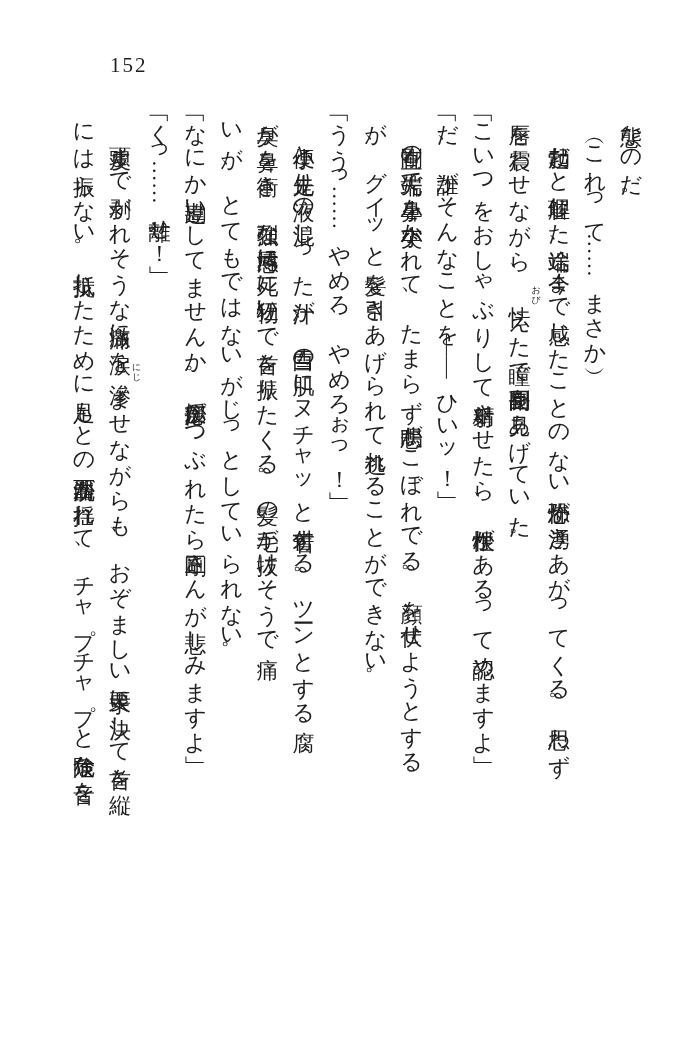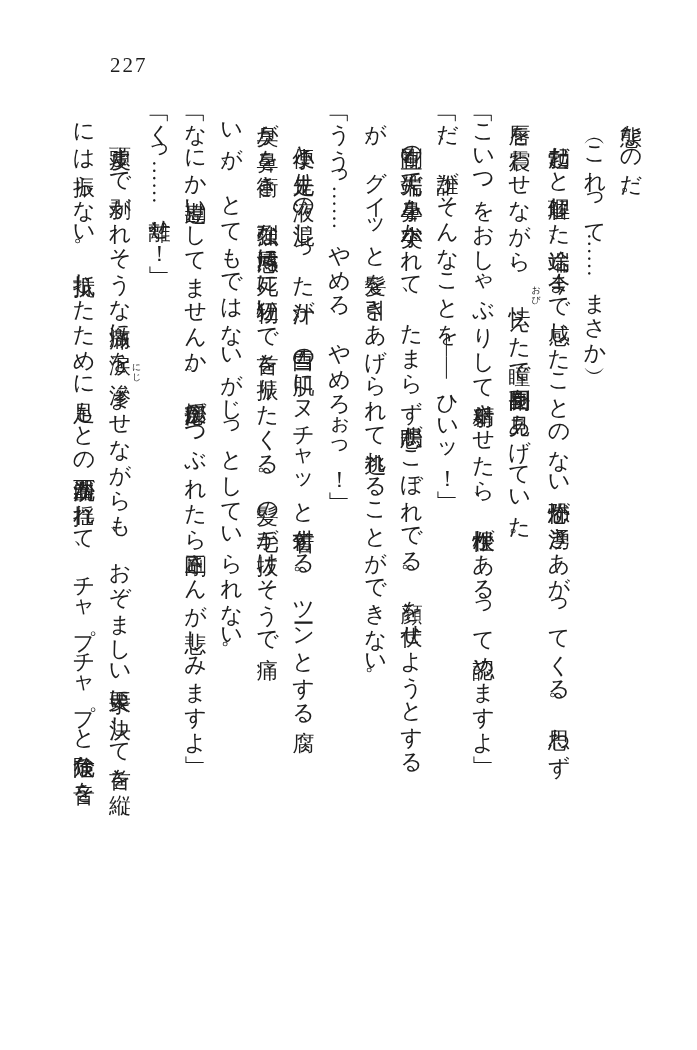--- a/index.html
+++ b/index.html
@@ -47,21 +47,21 @@
   rt {
     font-size: 9px;
     letter-spacing: 0;
     line-height: 1;
   }
 </style>
 </head>
 <body style="background: rgb(255, 255, 255); color: rgb(30, 30, 30);">
 
 <div class="page">
-  <div class="page-number">227</div>
+  <div class="page-number">152</div>
   <div class="page-text">
       <p>態なのだ。</p>
       <p>　（これって……まさか）</p>
       <p>　勃起だと理解した途端、今まで感じたことのない恐怖が湧きあがってくる。思わず</p>
       <p>唇を震わせながら、<ruby>怯<rt>おび</rt></ruby>えた瞳で副団長を見あげていた。</p>
       <p>「こいつをおしゃぶりして射精させたら、根性があるって認めますよ」</p>
       <p>「だ、誰がそんなことを――ひいッ！」</p>
       <p>　剛直の先端で小鼻を小突かれて、たまらず悲鳴がこぼれでる。顔を伏せようとする</p>
       <p>が、グイッと髪を引きあげられて逃れることができない。</p>
       <p>「ううっ……やめろ、やめろぉっ！」</p>

